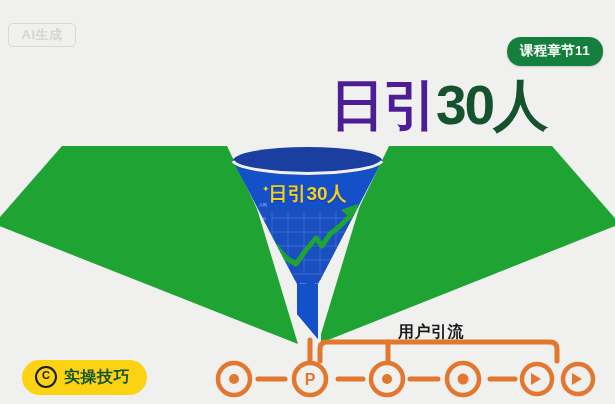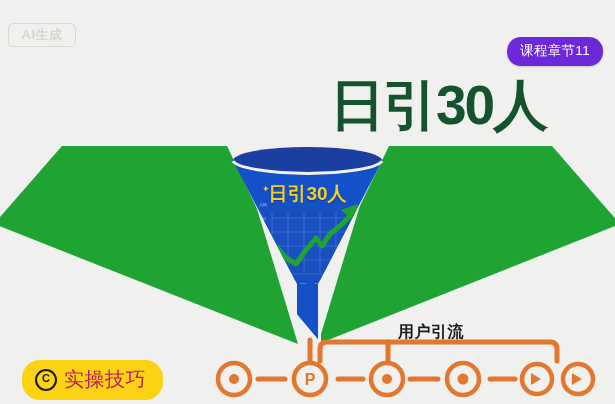--- a/index.html
+++ b/index.html
@@ -67,31 +67,31 @@
   .hl-big {
     position: absolute;
     left: 330px; top: 62px;
     font-size: 55px;
     font-weight: bold;
     line-height: 1;
     white-space: nowrap;
     letter-spacing: -2px;
     z-index: 30;
   }
-  .hl-big .green { color: #14532d; }
+  .hl-big .green { color: #4c1d95; }
   .hl-big .blue  { color: #14532d; }
 
   
   .chapter-badge {
     position: absolute;
     right: 12px; top: 21px;
-    background: #6d28d9;
+    background: #15803d;
     color: #ffffff;
     font-size: 13.5px;
-    font-weight: normal;
+    font-weight: bold;
     padding: 5px 13px 6px 13px;
     border-radius: 14px;
     letter-spacing: 0.3px;
     white-space: nowrap;
     z-index: 35;
     box-shadow: 0 1px 2px rgba(0,0,0,0.18);
   }
 
   
   .scene {
@@ -160,23 +160,23 @@
     border: 2.2px solid #1a1a1a;
     border-radius: 50%;
     color: #1a1a1a;
     font-size: 11px;
     font-weight: bold;
     line-height: 14px;
     text-align: center;
     flex: 0 0 auto;
   }
   .skill-badge .txt {
-    font-size: 20px;
-    font-weight: normal;
-    color: #be185d;
+    font-size: 16px;
+    font-weight: bold;
+    color: #14532d;
     letter-spacing: 0.5px;
     white-space: nowrap;
   }
 </style>
 </head>
 <body>
 
 <div id="poster">
 
   <div class="watermark">AI生成</div>

